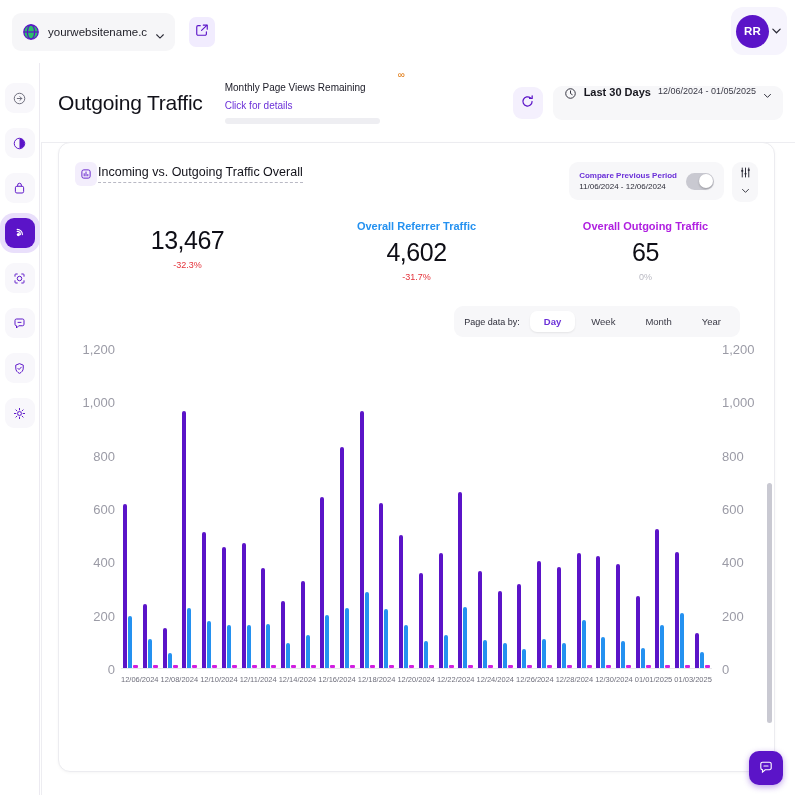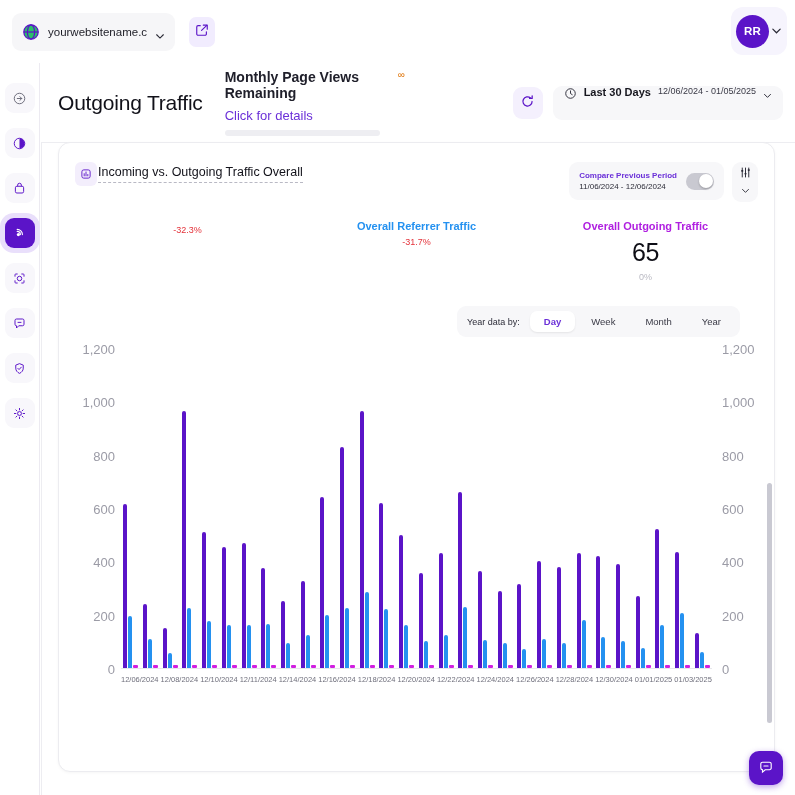--- a/index.html
+++ b/index.html
@@ -60,22 +60,22 @@
   
   .page-header {
     position: absolute; left: 41px; top: 63px; width: 754px; height: 80px;
     background: #fff; border-bottom: 1px solid #ededf1;
     display: flex; align-items: center;
   }
   .page-title {
     font-size: 21px; color: #111119; margin-left: 17px; letter-spacing: -.2px;
   }
   .quota { margin-left: 22px; width: 155px; }
-  .quota-title { font-size: 14px; font-weight: bold; color: #20202b; }
-  .quota-link { font-size: 13px; color: #6b30d8; margin-top: 7px; cursor: pointer; }
+  .quota-title { font-size: 10px; font-weight: normal; color: #20202b; }
+  .quota-link { font-size: 10px; color: #6b30d8; margin-top: 7px; cursor: pointer; }
   .quota-bar {
     margin-top: 7px; width: 155px; height: 6px; border-radius: 4px; background: #eeeef2;
   }
   .quota-inf {
     font-size: 10px; color: #e0780f; margin-left: 18px; margin-top: -14px;
     align-self: flex-start; padding-top: 20px;
   }
   .hdr-right {
     margin-left: auto; display: flex; align-items: center; gap: 10px;
     margin-right: 12px;
@@ -343,36 +343,38 @@
       <span>
         <svg viewBox="0 0 12 12" width="9" height="9">
             <path d="M2 4.5L6 8.5L10 4.5" fill="none" stroke="#2a2a36" stroke-width="1.2" stroke-linecap="round"></path>
           </svg>
       </span>
     </button>
   </div>
 
   <div class="metrics">
     <div class="metric">
+      <div class="metric-value">13,467</div>
       <div class="metric-delta" style="color: rgb(228, 50, 58);">-32.3%</div>
     </div>
     <div class="metric">
       <div class="metric-label" style="color: rgb(36, 145, 240);">Overall Referrer Traffic</div>
+      <div class="metric-value">4,602</div>
       <div class="metric-delta" style="color: rgb(228, 50, 58);">-31.7%</div>
     </div>
     <div class="metric">
       <div class="metric-label" style="color: rgb(176, 32, 224);">Overall Outgoing Traffic</div>
       <div class="metric-value">65</div>
       <div class="metric-delta" style="color: rgb(185, 185, 194);">0%</div>
     </div>
   </div>
 
   <div class="seg-wrap">
     <div class="seg">
-      <span class="seg-title">Year data by:</span>
+      <span class="seg-title">Page data by:</span>
       <span class="seg-item active">Day</span>
       <span class="seg-item">Week</span>
       <span class="seg-item">Month</span>
       <span class="seg-item">Year</span>
     </div>
   </div>
 
   <div class="chart-area">
     <div class="ylabels left">
         <div class="ytick" style="top: 320px;">0</div>

